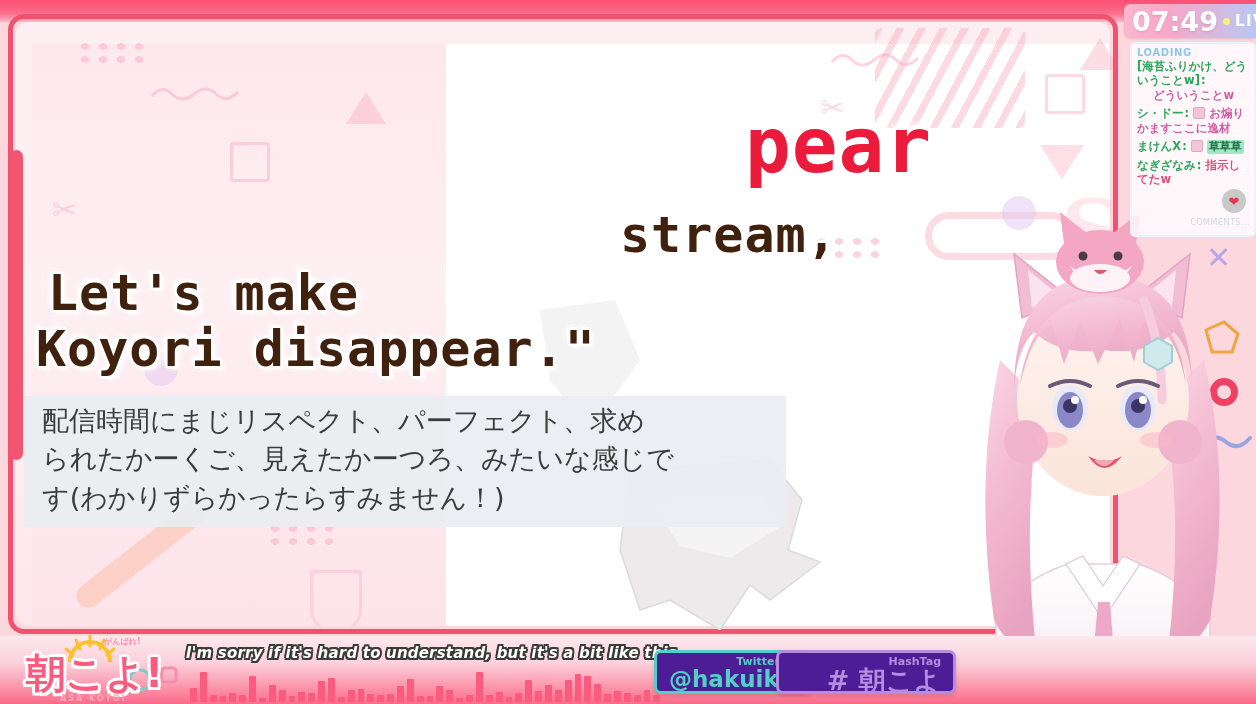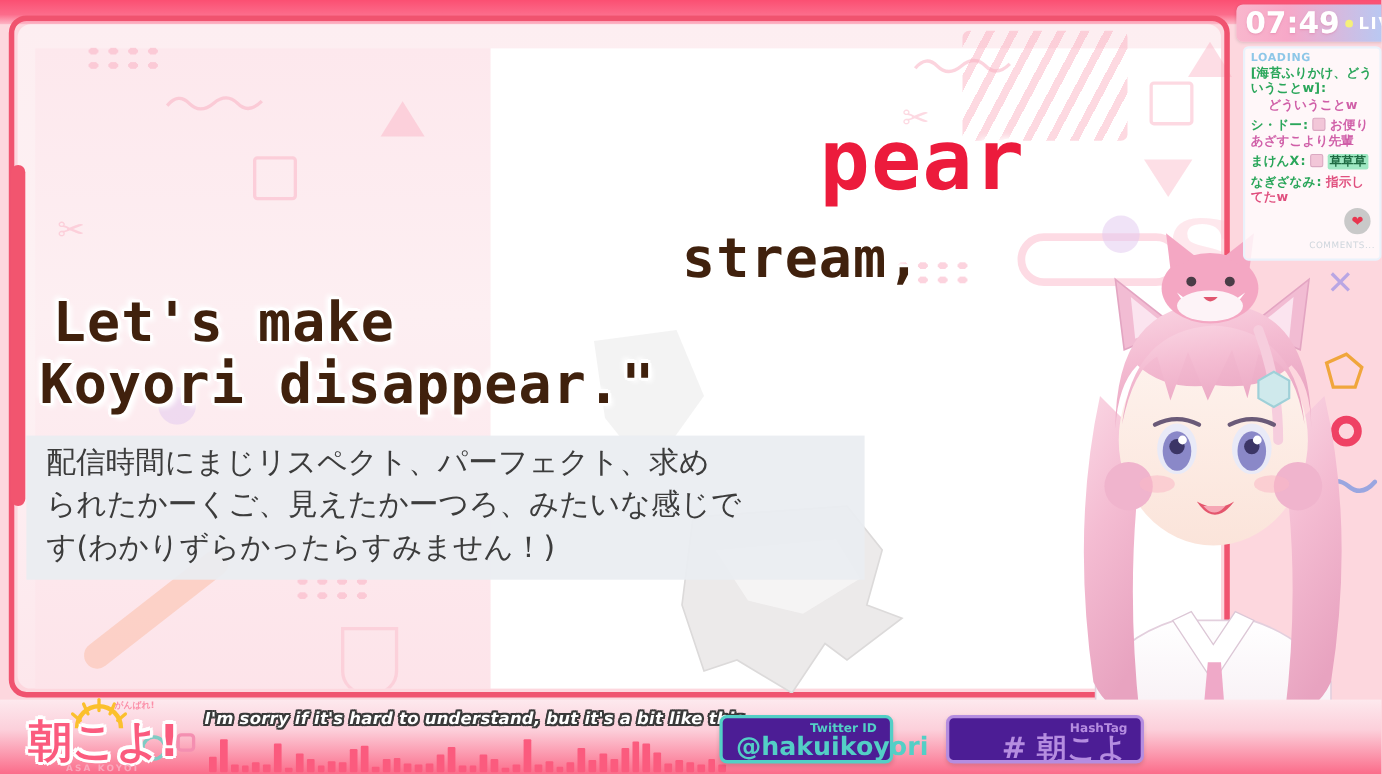--- a/index.html
+++ b/index.html
@@ -199,21 +199,21 @@
     box-shadow:0 2px 4px rgba(0,0,0,.13);
     text-align:right;
   }
   .badge .b-label{ font-size:11px; font-weight:700; line-height:1.05;
     font-family:"DejaVu Sans","Liberation Sans",sans-serif; }
   .badge .b-value{ font-size:23px; font-weight:700; line-height:1.05; margin-top:-1px;
     font-family:"DejaVu Sans","Liberation Sans",sans-serif; }
   #badge-twitter{ left:654px; width:158px; border:3px solid #53cfc6; }
   #badge-twitter .b-label{ color:#53cfc6; }
   #badge-twitter .b-value{ color:#53cfc6; }
-  #badge-hash{ left:860px; width:180px; border:3px solid #b58de0; }
+  #badge-hash{ left:776px; width:180px; border:3px solid #b58de0; }
   #badge-hash .b-label{ color:#b58de0; }
   #badge-hash .b-value{ color:#b58de0; font-size:27px; }
 
   
   .logo{
     position:absolute; left:12px; bottom:2px; width:180px; height:70px;
   }
   .logo-main{
     position:absolute; left:14px; top:14px;
     font-size:40px; font-weight:700; letter-spacing:-1px;
@@ -388,21 +388,21 @@
     <div class="comments-title">LOADING</div>
 
     <div class="cmt">
       <span class="who" style="color:#2aa65a;">[海苔ふりかけ、どういうことw]</span><span style="color:#2aa65a;">:</span>
       <div class="msg" style="color:#d05fa8;text-align:center;">どういうことw</div>
     </div>
 
     <div class="cmt">
       <span class="who" style="color:#2aa65a;">シ・ドー</span><span style="color:#2aa65a;">:</span>
       <span class="emo"></span>
-      <span class="msg" style="color:#d05fa8;">お便りあざすこより先輩</span>
+      <span class="msg" style="color:#d05fa8;">お煽りかますここに逸材</span>
     </div>
 
     <div class="cmt">
       <span class="who" style="color:#2aa65a;">まけんX</span><span style="color:#2aa65a;">:</span>
       <span class="emo"></span>
       <span class="emo-grass">草草草</span>
     </div>
 
     <div class="cmt">
       <span class="who" style="color:#2aa65a;">なぎざなみ</span><span style="color:#2aa65a;">:</span>

